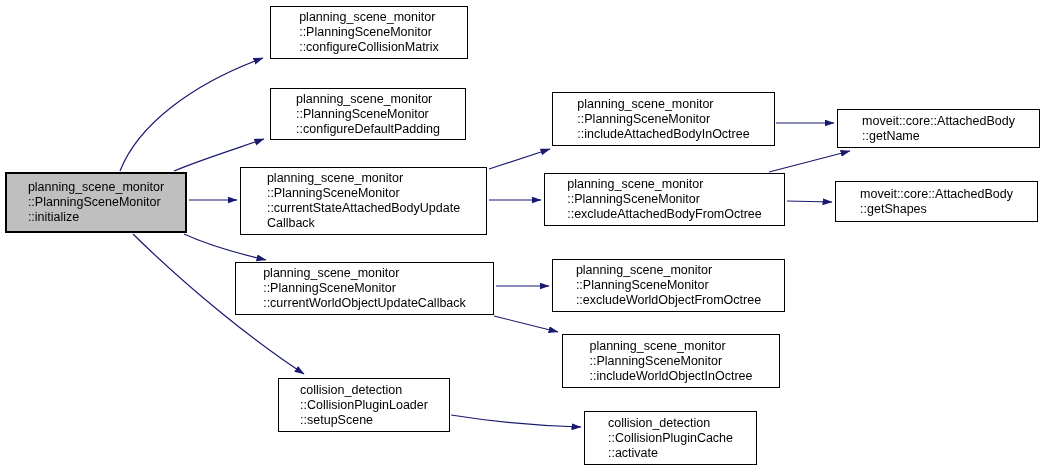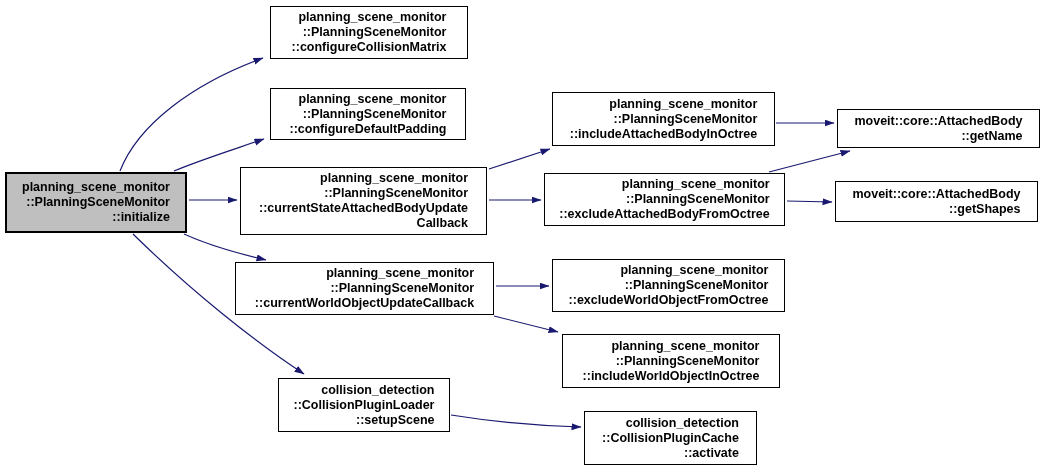--- a/index.html
+++ b/index.html
@@ -22,25 +22,24 @@
   }
   .node {
     position: absolute;
     box-sizing: border-box;
     background: #ffffff;
     border: 1px solid #000000;
     color: #000000;
     display: flex;
     align-items: center;
     justify-content: center;
-    text-align: right;
+    text-align: left;
     font-size: 12.5px;
     line-height: 15px;
     cursor: pointer;
-    font-weight: bold;
   }
   .node span { white-space: pre-line; display: block; padding: 0 3px; }
   .node.root {
     background: #bfbfbf;
     border-width: 2px;
     cursor: default;
   }
 </style>
 </head>
 <body>

